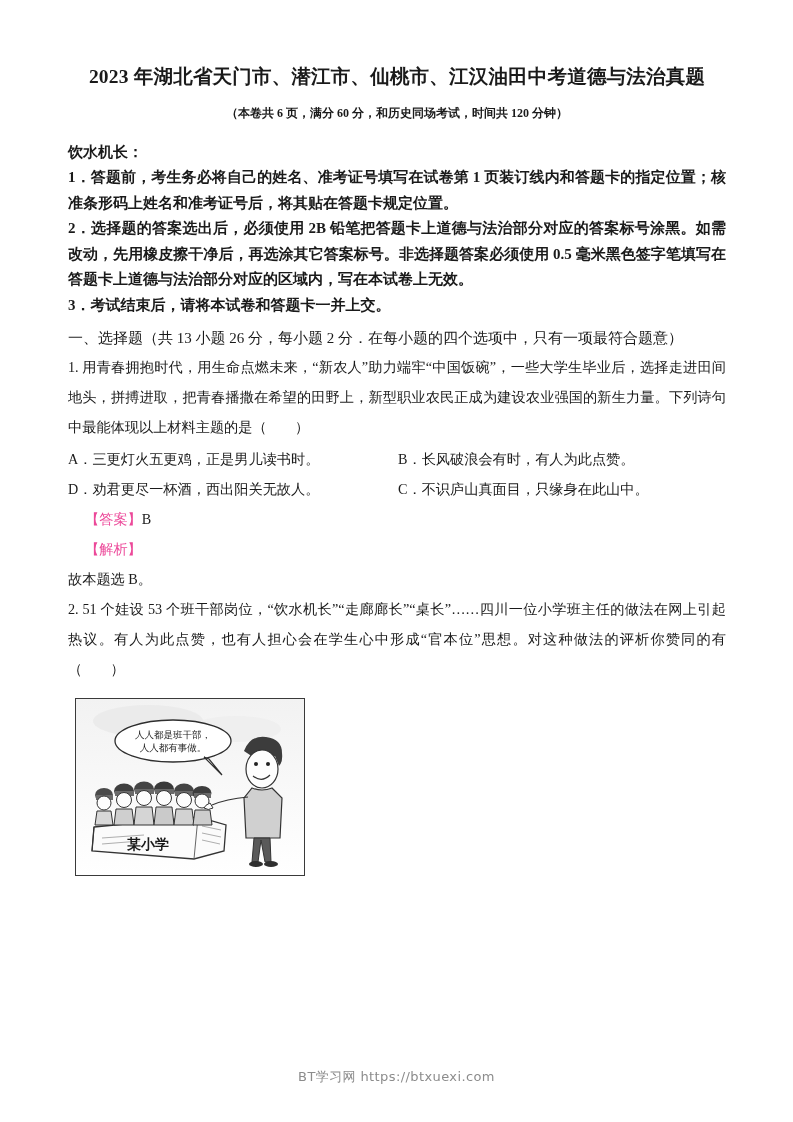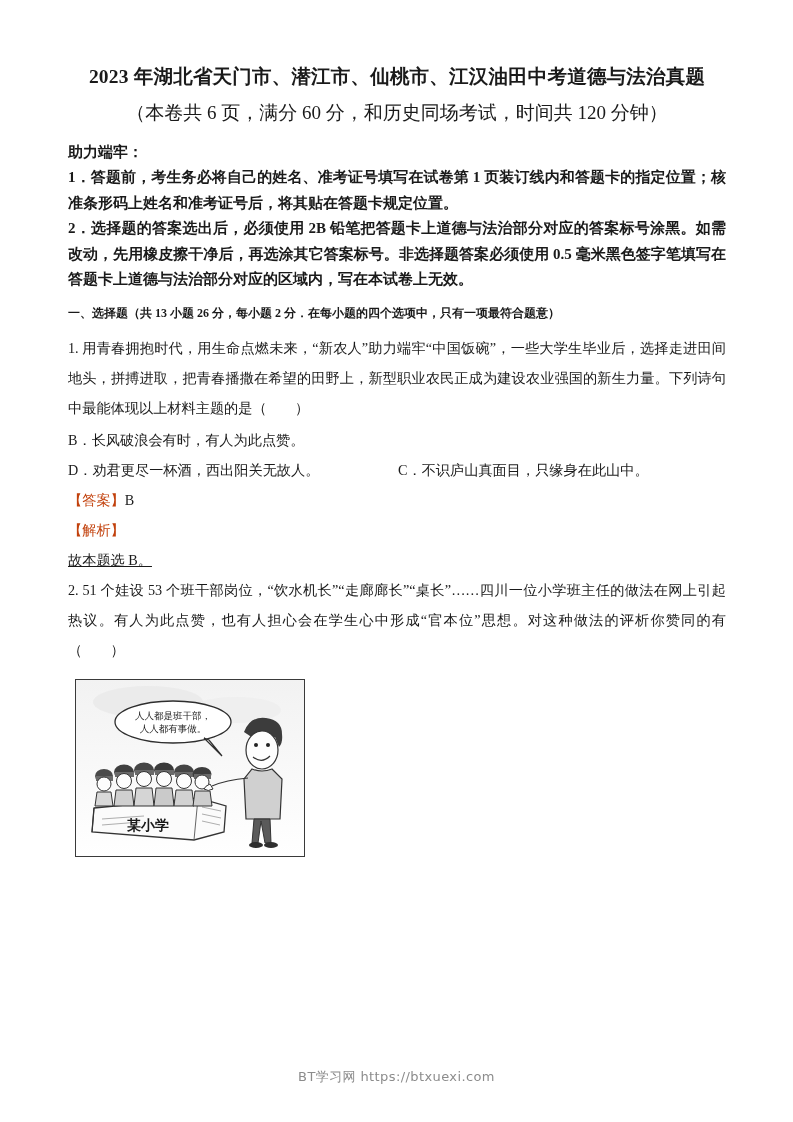--- a/index.html
+++ b/index.html
@@ -35,22 +35,22 @@
     font-size: 19.5px;
     font-weight: bold;
     line-height: 34px;
     text-align: justify;
     text-align-last: center;
     letter-spacing: 0.2px;
     margin: 0 0 2px 0;
     padding: 0 2px;
   }
   .doc-subtitle {
-    font-size: 19px;
-    font-weight: normal;
+    font-size: 12px;
+    font-weight: bold;
     text-align: center;
     line-height: 30px;
     margin: 4px 0 12px 0;
   }
 
   
   .notice {
     margin-top: 2px;
   }
   .notice-head {
@@ -61,25 +61,25 @@
   .notice-line {
     font-size: 15px;
     font-weight: bold;
     line-height: 25.5px;
     text-align: justify;
     text-justify: inter-ideograph;
   }
 
   
   .section-head {
-    font-size: 12px;
-    font-weight: bold;
+    font-size: 15px;
+    font-weight: normal;
     line-height: 28px;
     margin-top: 6px;
-    margin-bottom: 6px;
+    margin-bottom: 0;
   }
 
   
   .qtext {
     font-size: 14.2px;
     line-height: 30px;
     text-align: justify;
     text-justify: inter-ideograph;
     margin: 0;
   }
@@ -90,40 +90,40 @@
     display: flex;
     line-height: 30px;
     font-size: 14.2px;
   }
   .opt-col {
     width: 330px;
     flex: 0 0 330px;
     white-space: nowrap;
   }
   .tag {
-    color: #c2410c;
+    color: #ec4899;
+    margin-left: 17px;
   }
   .ans-line, .ana-line {
     font-size: 14.2px;
     line-height: 30px;
   }
   .ans-val {
     color: #1a1a1a;
   }
   .para {
     font-size: 14.2px;
     line-height: 30px;
     text-align: justify;
     text-justify: inter-ideograph;
     margin: 0;
   }
   .short {
     font-size: 14.2px;
     line-height: 30px;
-    text-decoration: underline;
   }
 
   
   .figure-wrap {
     margin-top: 14px;
     margin-left: 7px;
   }
   .figure-box {
     width: 228px;
     height: 176px;
@@ -151,32 +151,34 @@
 </head>
 <body>
 
 <div class="page">
   <div class="content">
 
     <div class="doc-title">2023 年湖北省天门市、潜江市、仙桃市、江汉油田中考道德与法治真题</div>
     <div class="doc-subtitle">（本卷共 6 页，满分 60 分，和历史同场考试，时间共 120 分钟）</div>
 
     <div class="notice">
-      <div class="notice-head">助力端牢：</div>
+      <div class="notice-head">饮水机长：</div>
       <div class="notice-line">1．答题前，考生务必将自己的姓名、准考证号填写在试卷第 1 页装订线内和答题卡的指定位置；核准条形码上姓名和准考证号后，将其贴在答题卡规定位置。</div>
       <div class="notice-line">2．选择题的答案选出后，必须使用 2B 铅笔把答题卡上道德与法治部分对应的答案标号涂黑。如需改动，先用橡皮擦干净后，再选涂其它答案标号。非选择题答案必须使用 0.5 毫米黑色签字笔填写在答题卡上道德与法治部分对应的区域内，写在本试卷上无效。</div>
+      <div class="notice-line">3．考试结束后，请将本试卷和答题卡一并上交。</div>
     </div>
 
     <div class="section-head">一、选择题（共 13 小题 26 分，每小题 2 分．在每小题的四个选项中，只有一项最符合题意）</div>
 
     <div>
       <div class="qtext">1. 用青春拥抱时代，用生命点燃未来，“新农人”助力端牢“中国饭碗”，一些大学生毕业后，选择走进田间地头，拼搏进取，把青春播撒在希望的田野上，新型职业农民正成为建设农业强国的新生力量。下列诗句中最能体现以上材料主题的是（　　）</div>
 
       <div class="opts">
         <div class="opt-row">
+          <span class="opt-col">A．三更灯火五更鸡，正是男儿读书时。</span>
           <span class="opt-col">B．长风破浪会有时，有人为此点赞。</span>
         </div>
         <div class="opt-row">
           <span class="opt-col">D．劝君更尽一杯酒，西出阳关无故人。</span>
           <span class="opt-col">C．不识庐山真面目，只缘身在此山中。</span>
         </div>
       </div>
 
       <div class="ans-line">
         <span class="tag">【答案】</span><span class="ans-val">B</span>

